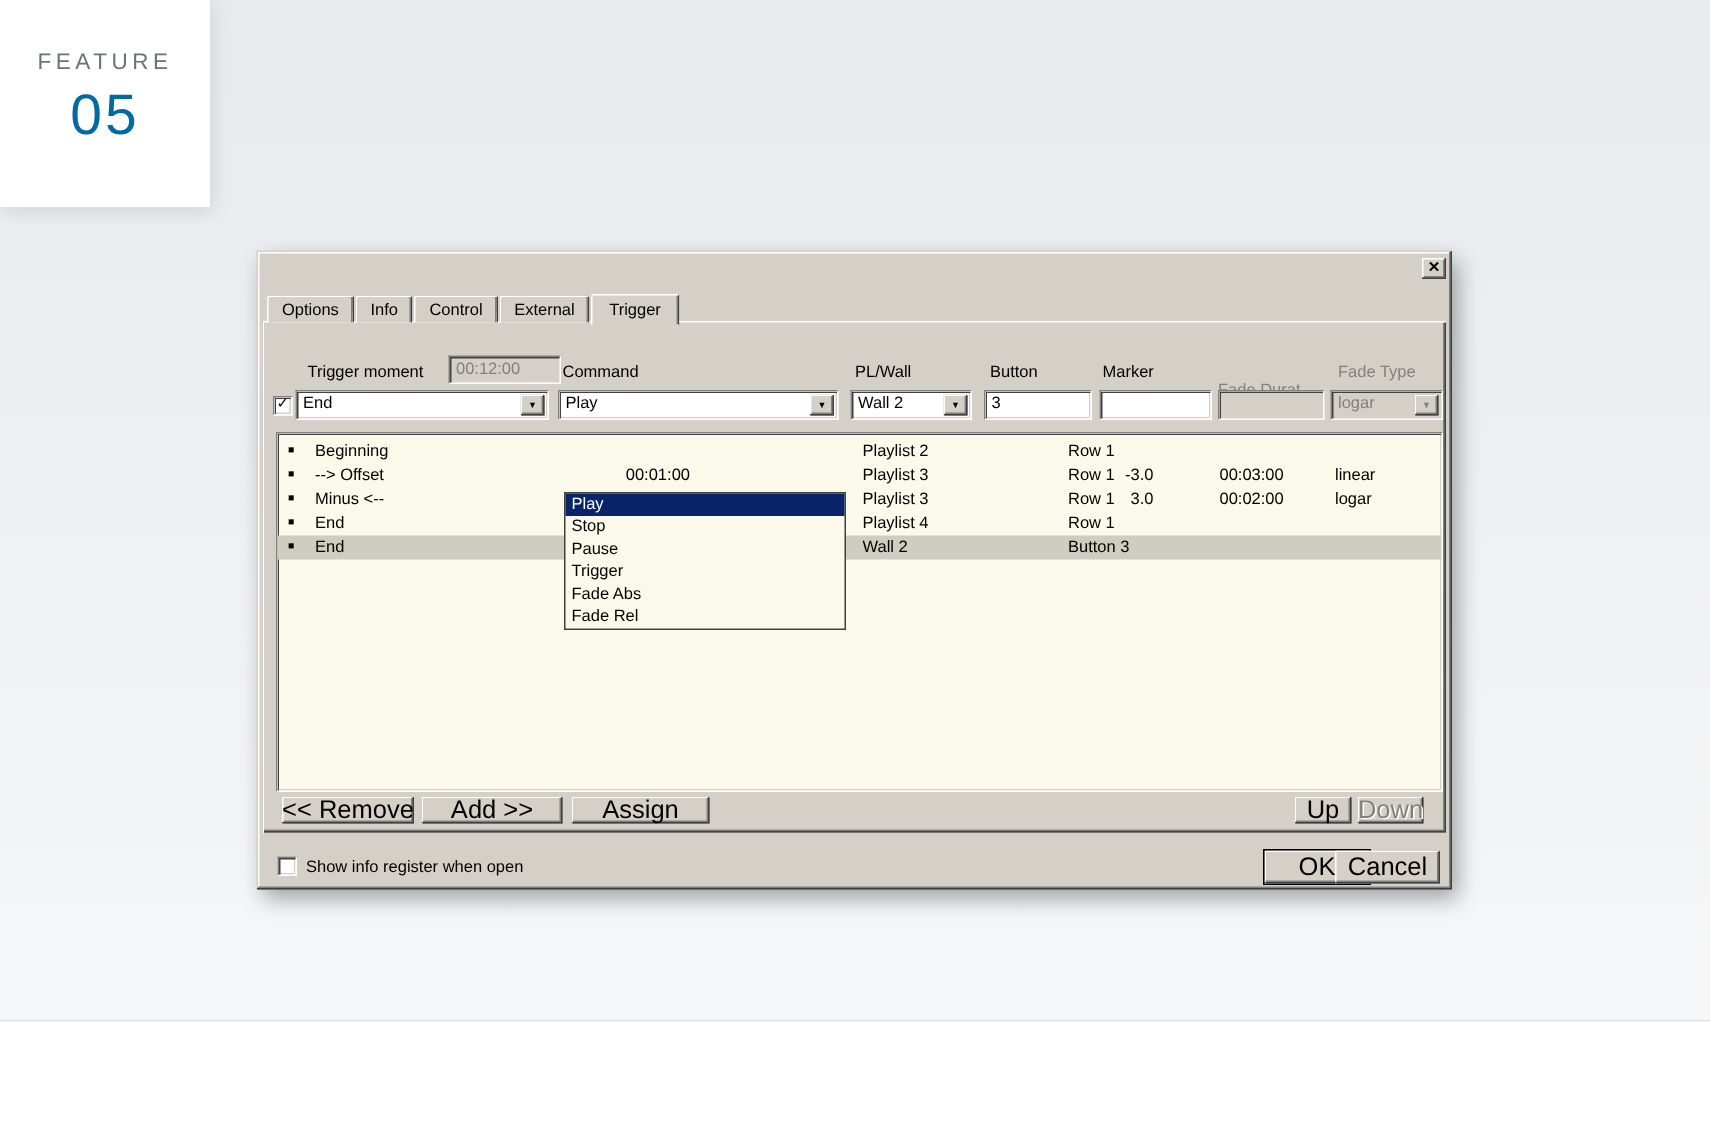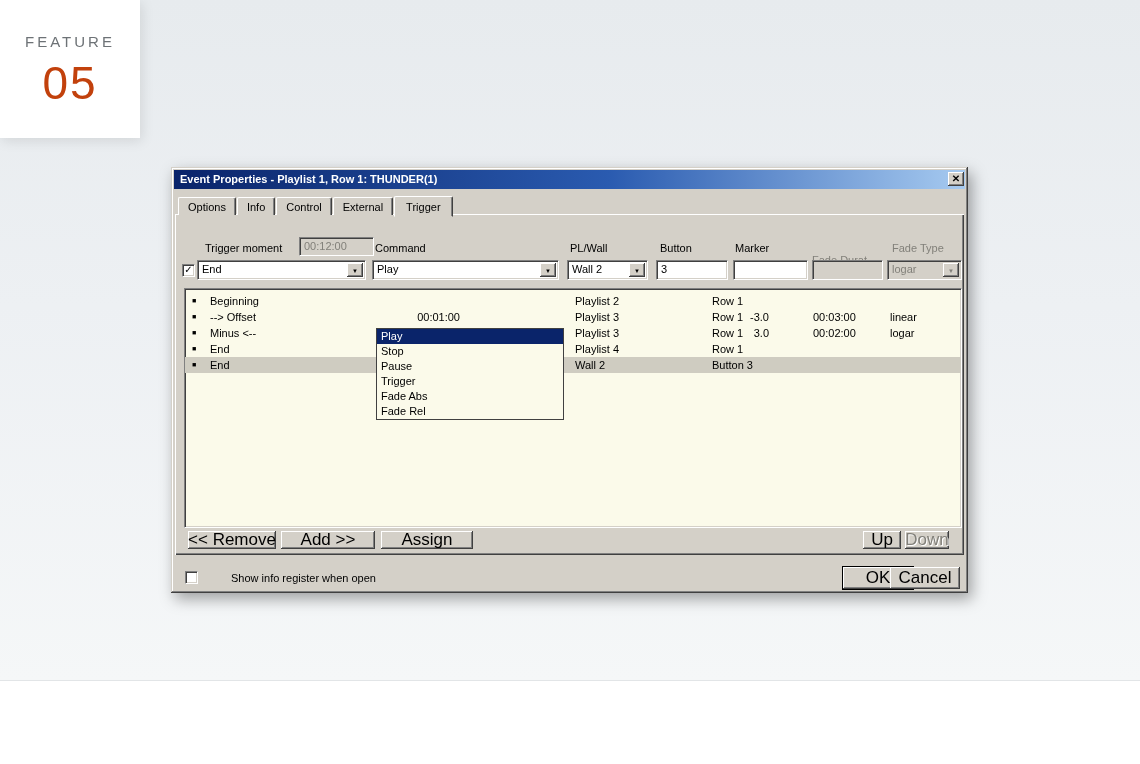--- a/index.html
+++ b/index.html
@@ -6,21 +6,21 @@
   html,body { width:1140px; height:764px; overflow:hidden; font-family:"Liberation Sans", sans-serif; background:#ffffff; }
 
   .hero { position:absolute; left:0; top:0; width:1140px; height:681px;
           background:linear-gradient(180deg,#e7ebee 0%,#edf0f3 45%,#f5f7f8 100%);
           border-bottom:1px solid #e2e5e7; }
 
   
   .feature-card { position:absolute; left:0; top:0; width:140px; height:138px; background:#ffffff;
                   box-shadow:2px 3px 12px rgba(0,0,0,0.10); text-align:center; z-index:5; }
   .feature-label { position:absolute; left:0; right:0; top:33px; font-size:15px; letter-spacing:3px; color:#6d7276; }
-  .feature-number { position:absolute; left:0; right:0; top:56px; font-size:46px; color:#c2410c; letter-spacing:2px; }
+  .feature-number { position:absolute; left:0; right:0; top:56px; font-size:38px; color:#0369a1; letter-spacing:2px; }
 
   
   .dialog { position:absolute; left:171px; top:167px; width:797px; height:426px; background:#d4d0c8;
             box-shadow: inset -1px -1px 0 #404040, inset 1px 1px 0 #d4d0c8,
                         inset -2px -2px 0 #808080, inset 2px 2px 0 #ffffff,
                         4px 6px 14px rgba(0,0,0,0.35);
             font-size:11px; color:#000; z-index:4; }
 
   .titlebar { position:absolute; left:3px; top:3px; right:3px; height:19px;
               background:linear-gradient(90deg,#0a246a 0%,#2a5bb0 55%,#a6caf0 100%);
@@ -93,23 +93,20 @@
 
 <div class="hero"></div>
 
 <div class="feature-card">
   <div class="feature-label">FEATURE</div>
   <div class="feature-number">05</div>
 </div>
 
 <div class="dialog">
 
-  <div class="titlebar">
-    <span>Event Properties - Playlist 1, Row 1: THUNDER(1)</span>
-  </div>
   <div class="close-btn">
     <span>✕</span>
   </div>
 
   <div class="tabs">
     <div class="tab">Options</div>
     <div class="tab">Info</div>
     <div class="tab">Control</div>
     <div class="tab">External</div>
     <div class="tab active">Trigger</div>
@@ -218,17 +215,17 @@
     </div>
 
     <div class="btn" style="left:13px;  top:317px; width:88px; height:18px; line-height:17px;">&lt;&lt; Remove</div>
     <div class="btn" style="left:106px; top:317px; width:94px; height:18px; line-height:17px;">Add &gt;&gt;</div>
     <div class="btn" style="left:206px; top:317px; width:92px; height:18px; line-height:17px;">Assign</div>
     <div class="btn" style="left:688px; top:317px; width:38px; height:18px; line-height:17px;">Up</div>
     <div class="btn disabled" style="left:730px; top:317px; width:44px; height:18px; line-height:17px;">Down</div>
   </div>
 
   <div class="checkbox sunken" style="left:14px; top:404px; width:13px; height:13px;"></div>
-  <div class="lbl" style="left:33px; top:405px;margin-left:27px;">Show info register when open</div>
+  <div class="lbl" style="left:33px; top:405px;">Show info register when open</div>
 
   <div class="btn default" style="left:644px; top:400px; width:70px; height:22px; line-height:21px;margin-left:28px;">OK</div>
   <div class="btn" style="left:719px; top:400px; width:70px; height:22px; line-height:21px;">Cancel</div>
 </div>
 
 </body></html>

